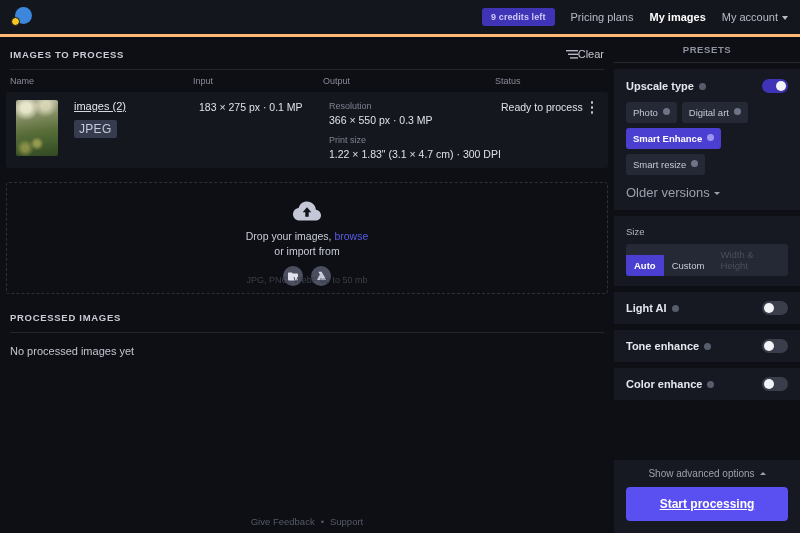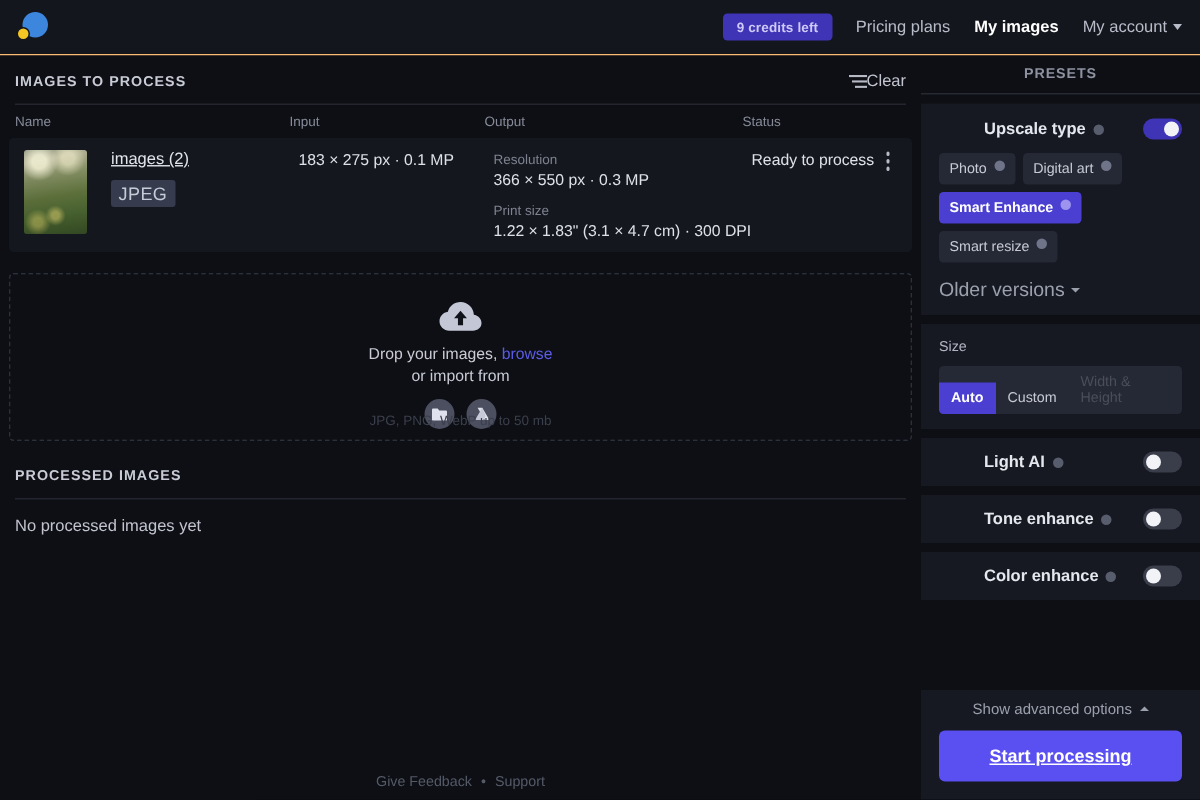--- a/index.html
+++ b/index.html
@@ -11,21 +11,21 @@
     overflow: hidden;
   }
   .app { position: relative; width: 800px; height: 533px; display: flex; flex-direction: column; }
 
   
   .topbar {
     height: 37px; min-height: 32px;
     background: #14161d;
     display: flex; align-items: center;
     padding: 0 12px 0 10px;
-    border-bottom: 1px solid #fdba74;
+    border-bottom: 3px solid #fdba74;
   }
   .logo { width: 26px; height: 24px; position: relative; }
   .logo .big {
     position: absolute; left: 5px; top: 2px;
     width: 17px; height: 17px; border-radius: 50%;
     background: #3d86dd;
   }
   .logo .dot {
     position: absolute; left: 1px; top: 12px;
     width: 9px; height: 9px; border-radius: 50%;
@@ -148,21 +148,21 @@
   .tab {
     flex: 1; display: flex; align-items: center; justify-content: center;
     font-size: 9.5px; letter-spacing: .6px; color: #8e92a0; font-weight: bold;
     border-bottom: 1px solid #262932;
   }
   .tab.active { color: #ffffff; border-bottom: 2px solid #5a5ce8; }
 
   .panel { background: #161921; margin: 6px 0 0 0; padding: 10px 12px; }
   .panel.tight { padding: 9px 12px; }
   .prow { display: flex; align-items: center; }
-  .plabel { font-size: 11px; color: #e5e7ee; font-weight: bold; margin-left: 30px; }
+  .plabel { font-size: 11px; color: #e5e7ee; font-weight: bold; }
   .info {
     display: inline-block; width: 7px; height: 7px; border-radius: 50%;
     background: #585d6e; margin-left: 5px; vertical-align: 1px;
   }
   .toggle {
     margin-left: auto; width: 26px; height: 14px; border-radius: 7px;
     background: #3a3e4b; position: relative; flex: none;
   }
   .toggle.on { background: #3f34b5; }
   .toggle .knob {

